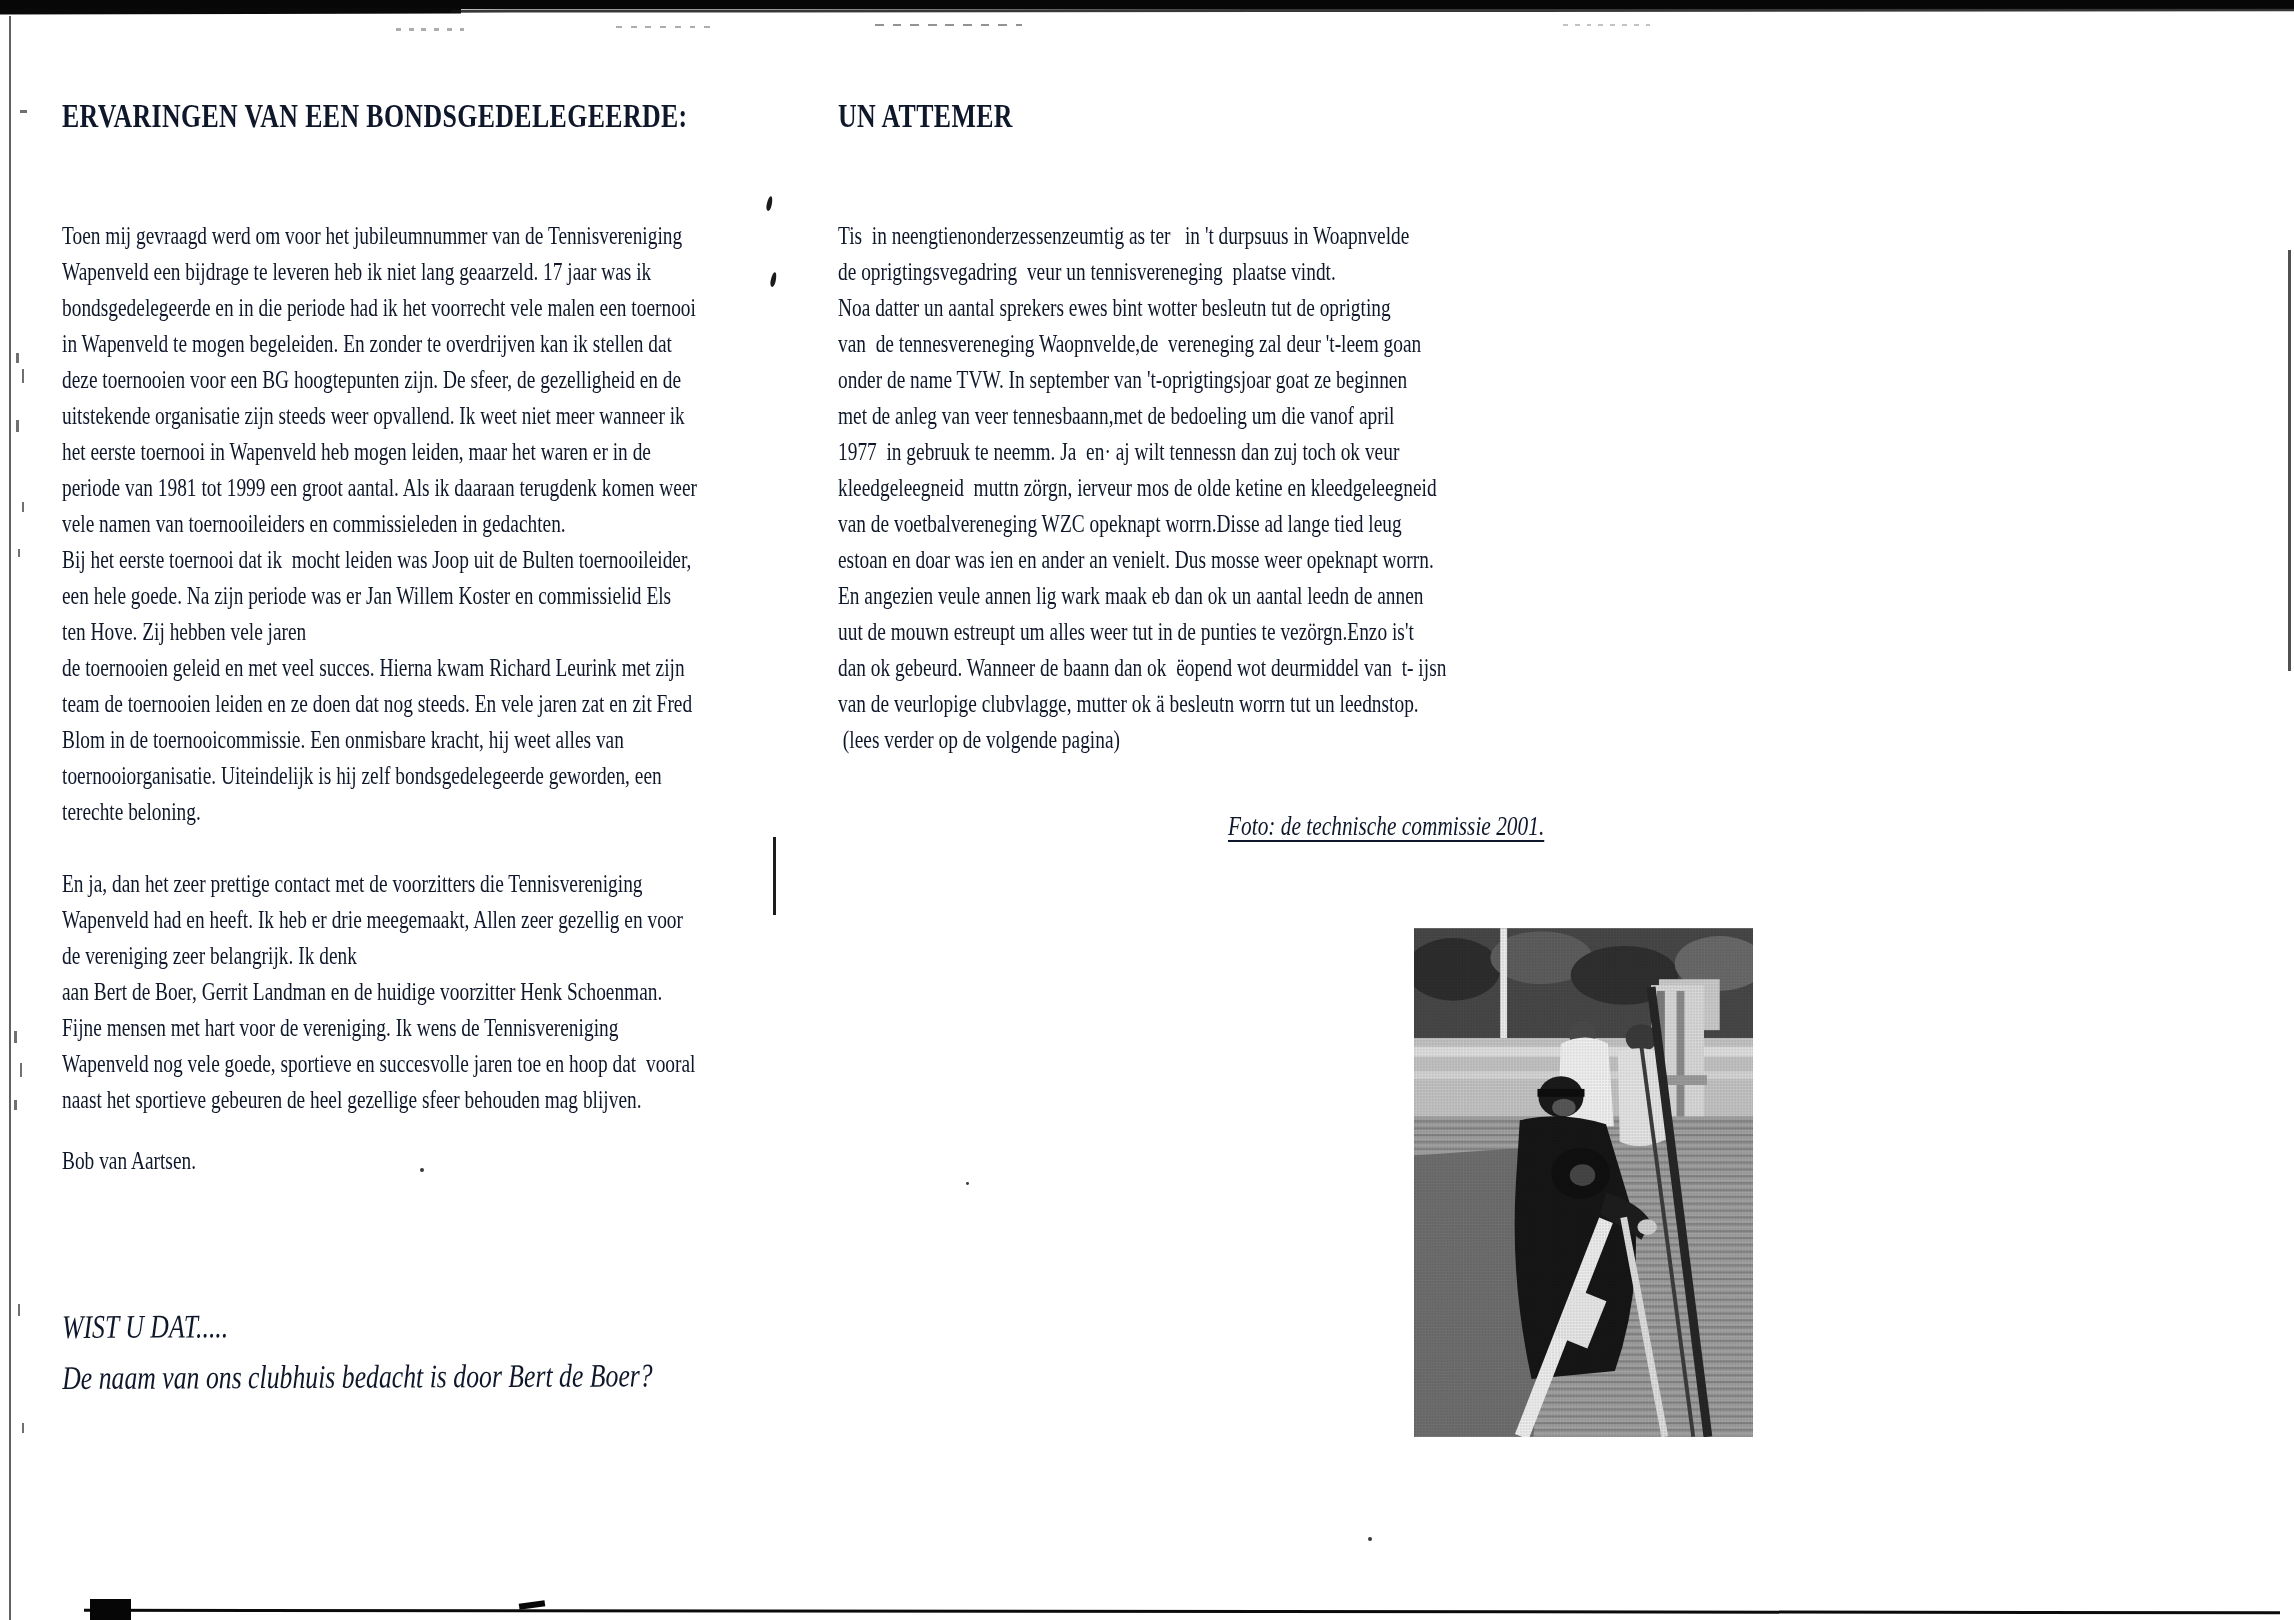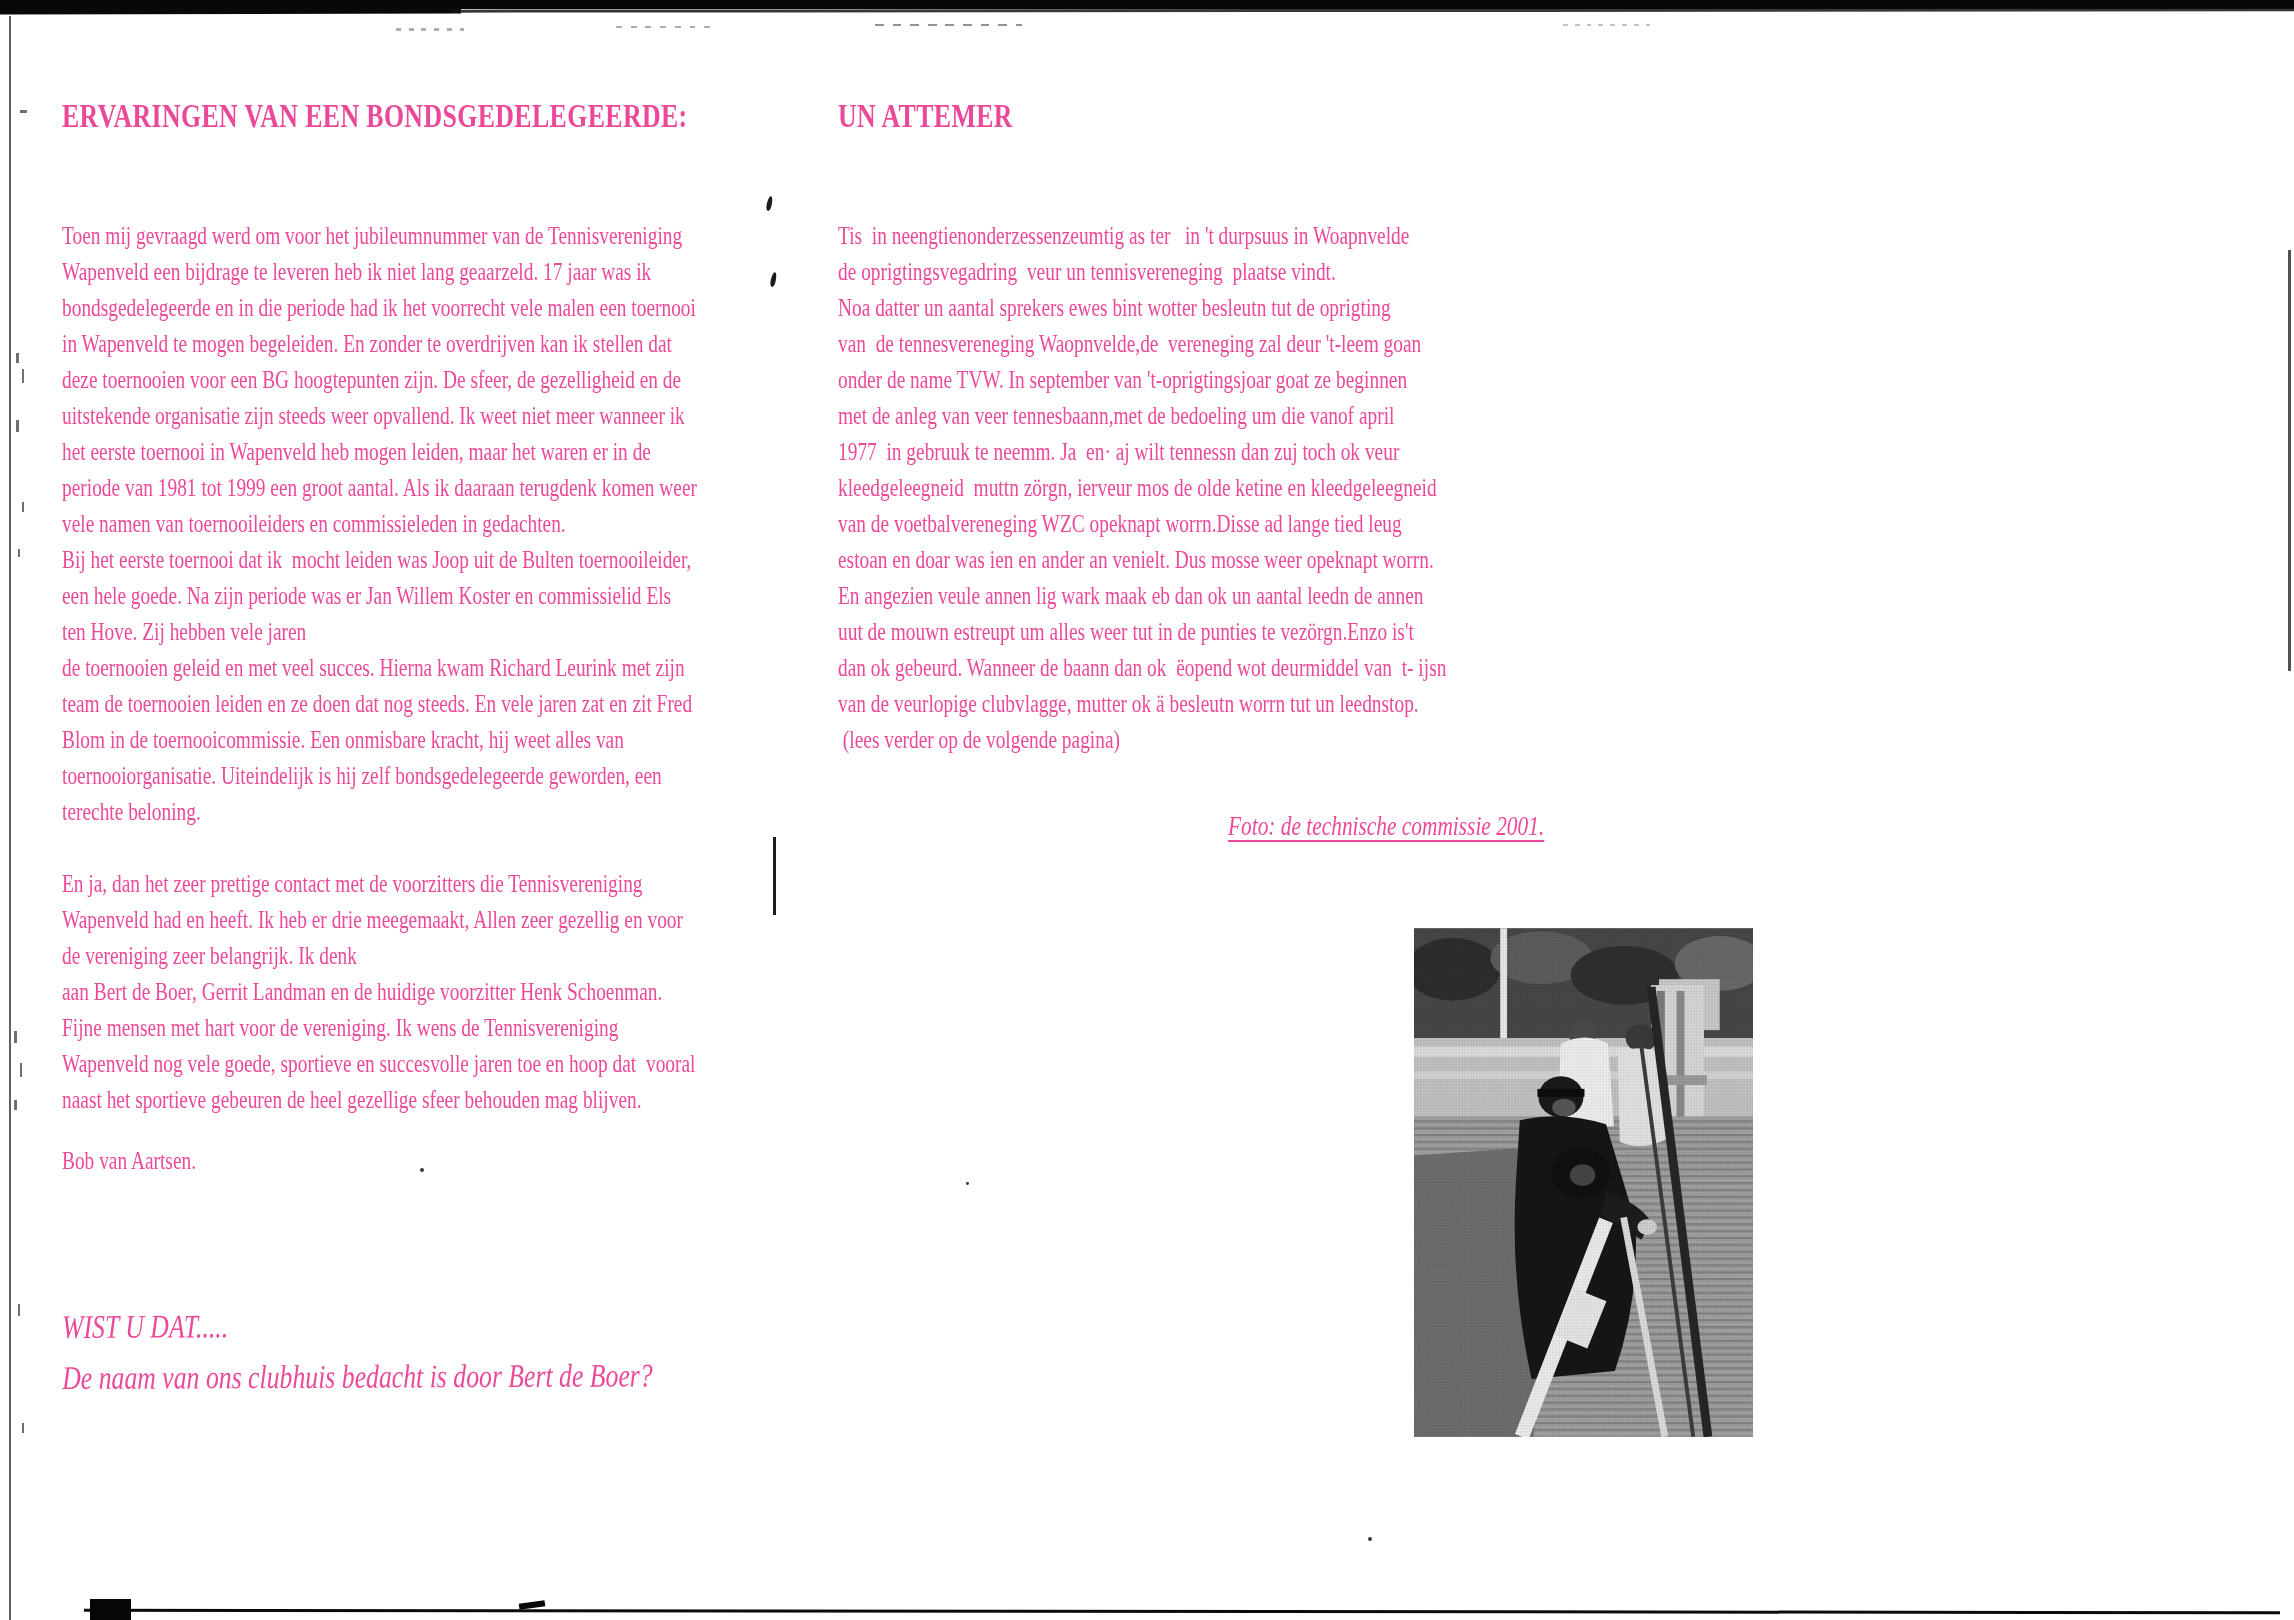--- a/index.html
+++ b/index.html
@@ -2,21 +2,21 @@
 <html><head>
 <meta charset="utf-8">
 <style>
   html,body{margin:0;padding:0;background:#e8e8e8;}
   .page{
     position:relative;
     width:2295px;height:1620px;
     background:#ffffff;
     overflow:hidden;
     font-family:"Liberation Serif","DejaVu Serif",serif;
-    color:#ec4899;
+    color:#0f172a;
   }
   
   .abs{position:absolute;}
   .heading{
     font-weight:700;
     font-size:34px;
     line-height:39px;
     letter-spacing:0.5px;
     white-space:nowrap;
     transform:scaleX(0.76);

